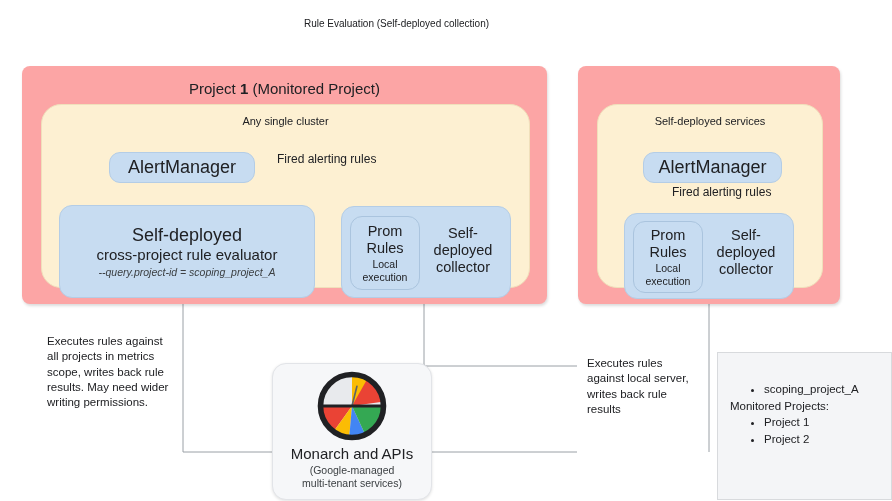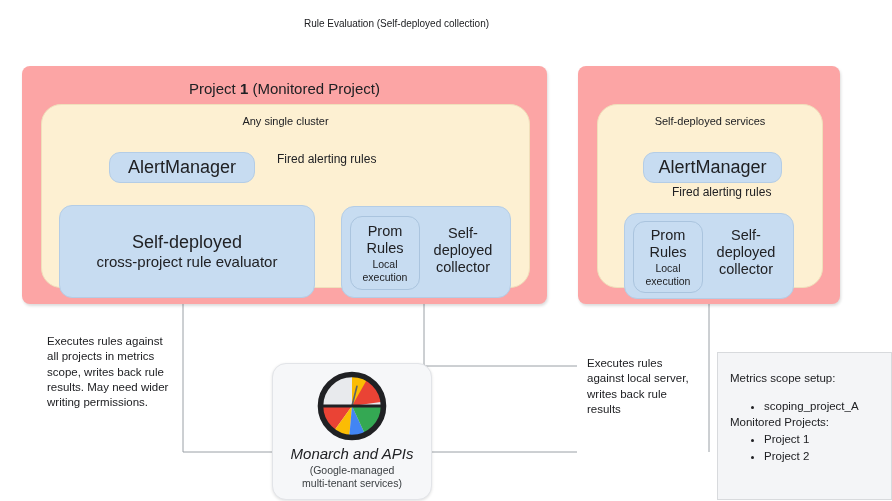--- a/index.html
+++ b/index.html
@@ -30,21 +30,21 @@
              display:flex;flex-direction:column;align-items:center;justify-content:center;text-align:center;}
   .promrules .big{font-size:14.5px;line-height:1.16;}
   .promrules .small{font-size:10.5px;line-height:1.15;margin-top:1px;}
   
   .note{font-size:11.5px;line-height:1.33;color:#202124;}
   .flowlabel{font-size:12px;color:#202124;white-space:nowrap;}
   
   #monarch-box{background:#F6F7F9;border:1px solid #e2e4e8;border-radius:14px;
                box-shadow:0 1px 3px rgba(0,0,0,.12);
                display:flex;flex-direction:column;align-items:center;}
-  #monarch-title{font-size:15px;color:#202124;margin-top:4px;font-style:italic;}
+  #monarch-title{font-size:15px;color:#202124;margin-top:4px;}
   #monarch-sub{font-size:10.5px;line-height:1.25;color:#3c4043;text-align:center;margin-top:2px;}
   
   #legend-box{background:#F4F5F7;border:1px solid #d8dadd;}
   #legend-inner{font-size:11.5px;line-height:1.45;color:#202124;}
   #legend-inner ul{list-style:disc;margin:0;padding-left:34px;}
   .gap{height:11px;}
   svg{overflow:visible;}
 </style>
 </head>
 <body>
@@ -86,20 +86,21 @@
   </div>
 </div>
 
 <div class="abs blue alertmanager" style="left:109px;top:152px;width:144px;height:29px;z-index:3;">AlertManager</div>
 
 <div class="abs flowlabel" style="left:277px;top:152px;z-index:3;">Fired alerting rules</div>
 
 <div class="abs blue evaluator" style="left:59px;top:205px;width:254px;height:91px;z-index:3;">
   <div class="l1">Self-deployed</div>
   <div class="l2">cross-project rule evaluator</div>
+  <div class="l3">--query.project-id = scoping_project_A</div>
 </div>
 
 <div class="abs blue collector-wrap" style="left:341px;top:206px;width:168px;height:90px;z-index:3;">
   <div class="collector-label" style="left:78px;top:18px;width:86px;">
     <div>Self-</div>
     <div>deployed</div>
     <div>collector</div>
   </div>
   <div class="abs promrules" style="left:8px;top:9px;width:68px;height:72px;">
     <div class="big">Prom</div>
@@ -156,21 +157,20 @@
   </svg>
   <div id="monarch-title">Monarch and APIs</div>
   <div id="monarch-sub">
     <div>(Google-managed</div>
     <div>multi-tenant services)</div>
   </div>
 </div>
 
 <div class="abs" id="legend-box" style="left:717px;top:352px;width:173px;height:146px;z-index:3;">
   <div class="abs" id="legend-inner" style="left:12px;top:17px;width:155px;">
-    <div>Metrics scope setup:</div>
     <div class="gap"></div>
     <ul>
       <li>scoping_project_A</li>
     </ul>
     <div>Monitored Projects:</div>
     <ul>
       <li>Project 1</li>
       <li>Project 2</li>
     </ul>
   </div>

